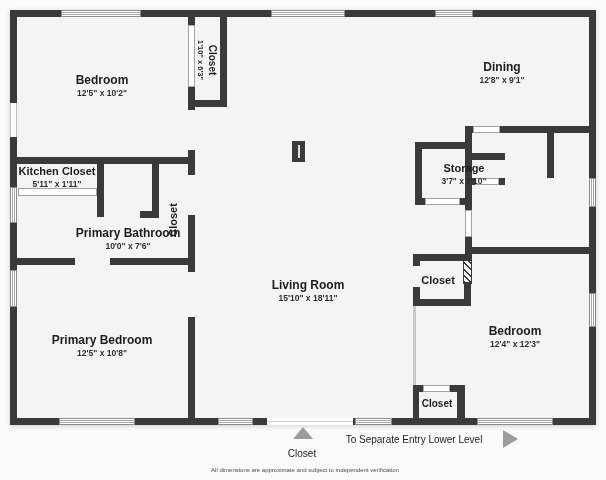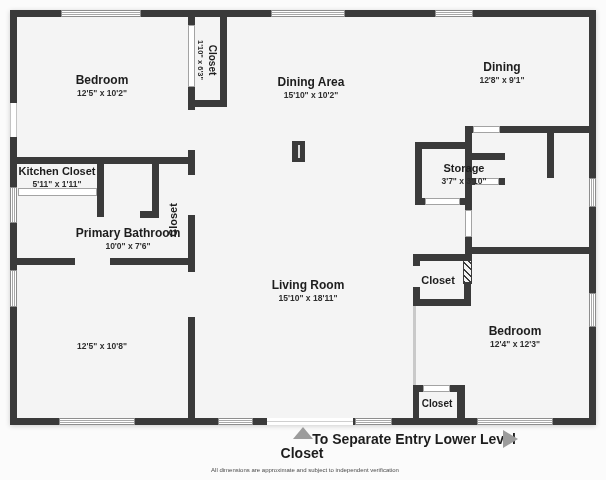--- a/index.html
+++ b/index.html
@@ -21,21 +21,21 @@
   .column{position:absolute;left:292px;top:141px;width:13px;height:21px;background:#3a3a3a;}
   .column .slot{width:2px;height:13px;background:#dcdcdc;margin:4px auto 0;}
   .lbl{position:absolute;transform:translate(-50%,-50%);text-align:center;white-space:nowrap;color:#1d1d1d;line-height:1.25;}
   .lbl.rot90{transform:translate(-50%,-50%) rotate(90deg);}
   .lbl.rot270{transform:translate(-50%,-50%) rotate(-90deg);}
   .name{font-size:12px;font-weight:700;}
   .dims{font-size:8.5px;font-weight:700;color:#2e2e2e;}
   .sm .name{font-size:11px;}
   .xs .name{font-size:10px;}
   .xs .dims{font-size:7.5px;}
-  .entry-lbl{position:absolute;transform:translate(-50%,-50%);font-size:14px;font-weight:700;color:#1d1d1d;white-space:nowrap;}
+  .entry-lbl{position:absolute;transform:translate(-50%,-50%);font-size:10px;font-weight:400;color:#1d1d1d;white-space:nowrap;}
   .tri-up{position:absolute;width:0;height:0;border-left:10px solid transparent;border-right:10px solid transparent;border-bottom:12px solid #9c9c9c;}
   .tri-right{position:absolute;width:0;height:0;border-top:9px solid transparent;border-bottom:9px solid transparent;border-left:15px solid #9c9c9c;}
   .disclaimer{position:absolute;transform:translate(-50%,-50%);font-size:6px;color:#4a4a4a;white-space:nowrap;}
 </style>
 </head>
 <body>
 
 <div class="stage">
   <div class="interior"></div>
 
@@ -114,24 +114,20 @@
   <div class="threshold" style="left:267px;top:418px;width:86px;height:7px"></div>
 
   <div class="lbl" style="left:102px;top:86px">
     <div class="name">Bedroom</div>
     <div class="dims">12'5" x 10'2"</div>
   </div>
   <div class="lbl rot90 xs" style="left:207px;top:60px">
     <div class="name">Closet</div>
     <div class="dims">1'10" x 6'3"</div>
   </div>
-  <div class="lbl" style="left:311px;top:88px">
-    <div class="name">Dining Area</div>
-    <div class="dims">15'10" x 10'2"</div>
-  </div>
   <div class="lbl" style="left:502px;top:73px">
     <div class="name">Dining</div>
     <div class="dims">12'8" x 9'1"</div>
   </div>
   <div class="lbl sm" style="left:57px;top:177px">
     <div class="name">Kitchen Closet</div>
     <div class="dims">5'11" x 1'11"</div>
   </div>
   <div class="lbl rot270 sm" style="left:174px;top:220px">
     <div class="name">Closet</div>
@@ -145,20 +141,21 @@
     <div class="dims">3'7" x 3'10"</div>
   </div>
   <div class="lbl" style="left:308px;top:291px">
     <div class="name">Living Room</div>
     <div class="dims">15'10" x 18'11"</div>
   </div>
   <div class="lbl sm" style="left:438px;top:281px">
     <div class="name">Closet</div>
   </div>
   <div class="lbl" style="left:102px;top:346px">
+    <div class="name">Primary Bedroom</div>
     <div class="dims">12'5" x 10'8"</div>
   </div>
   <div class="lbl" style="left:515px;top:337px">
     <div class="name">Bedroom</div>
     <div class="dims">12'4" x 12'3"</div>
   </div>
   <div class="lbl xs" style="left:437px;top:404px">
     <div class="name">Closet</div>
   </div>
 

